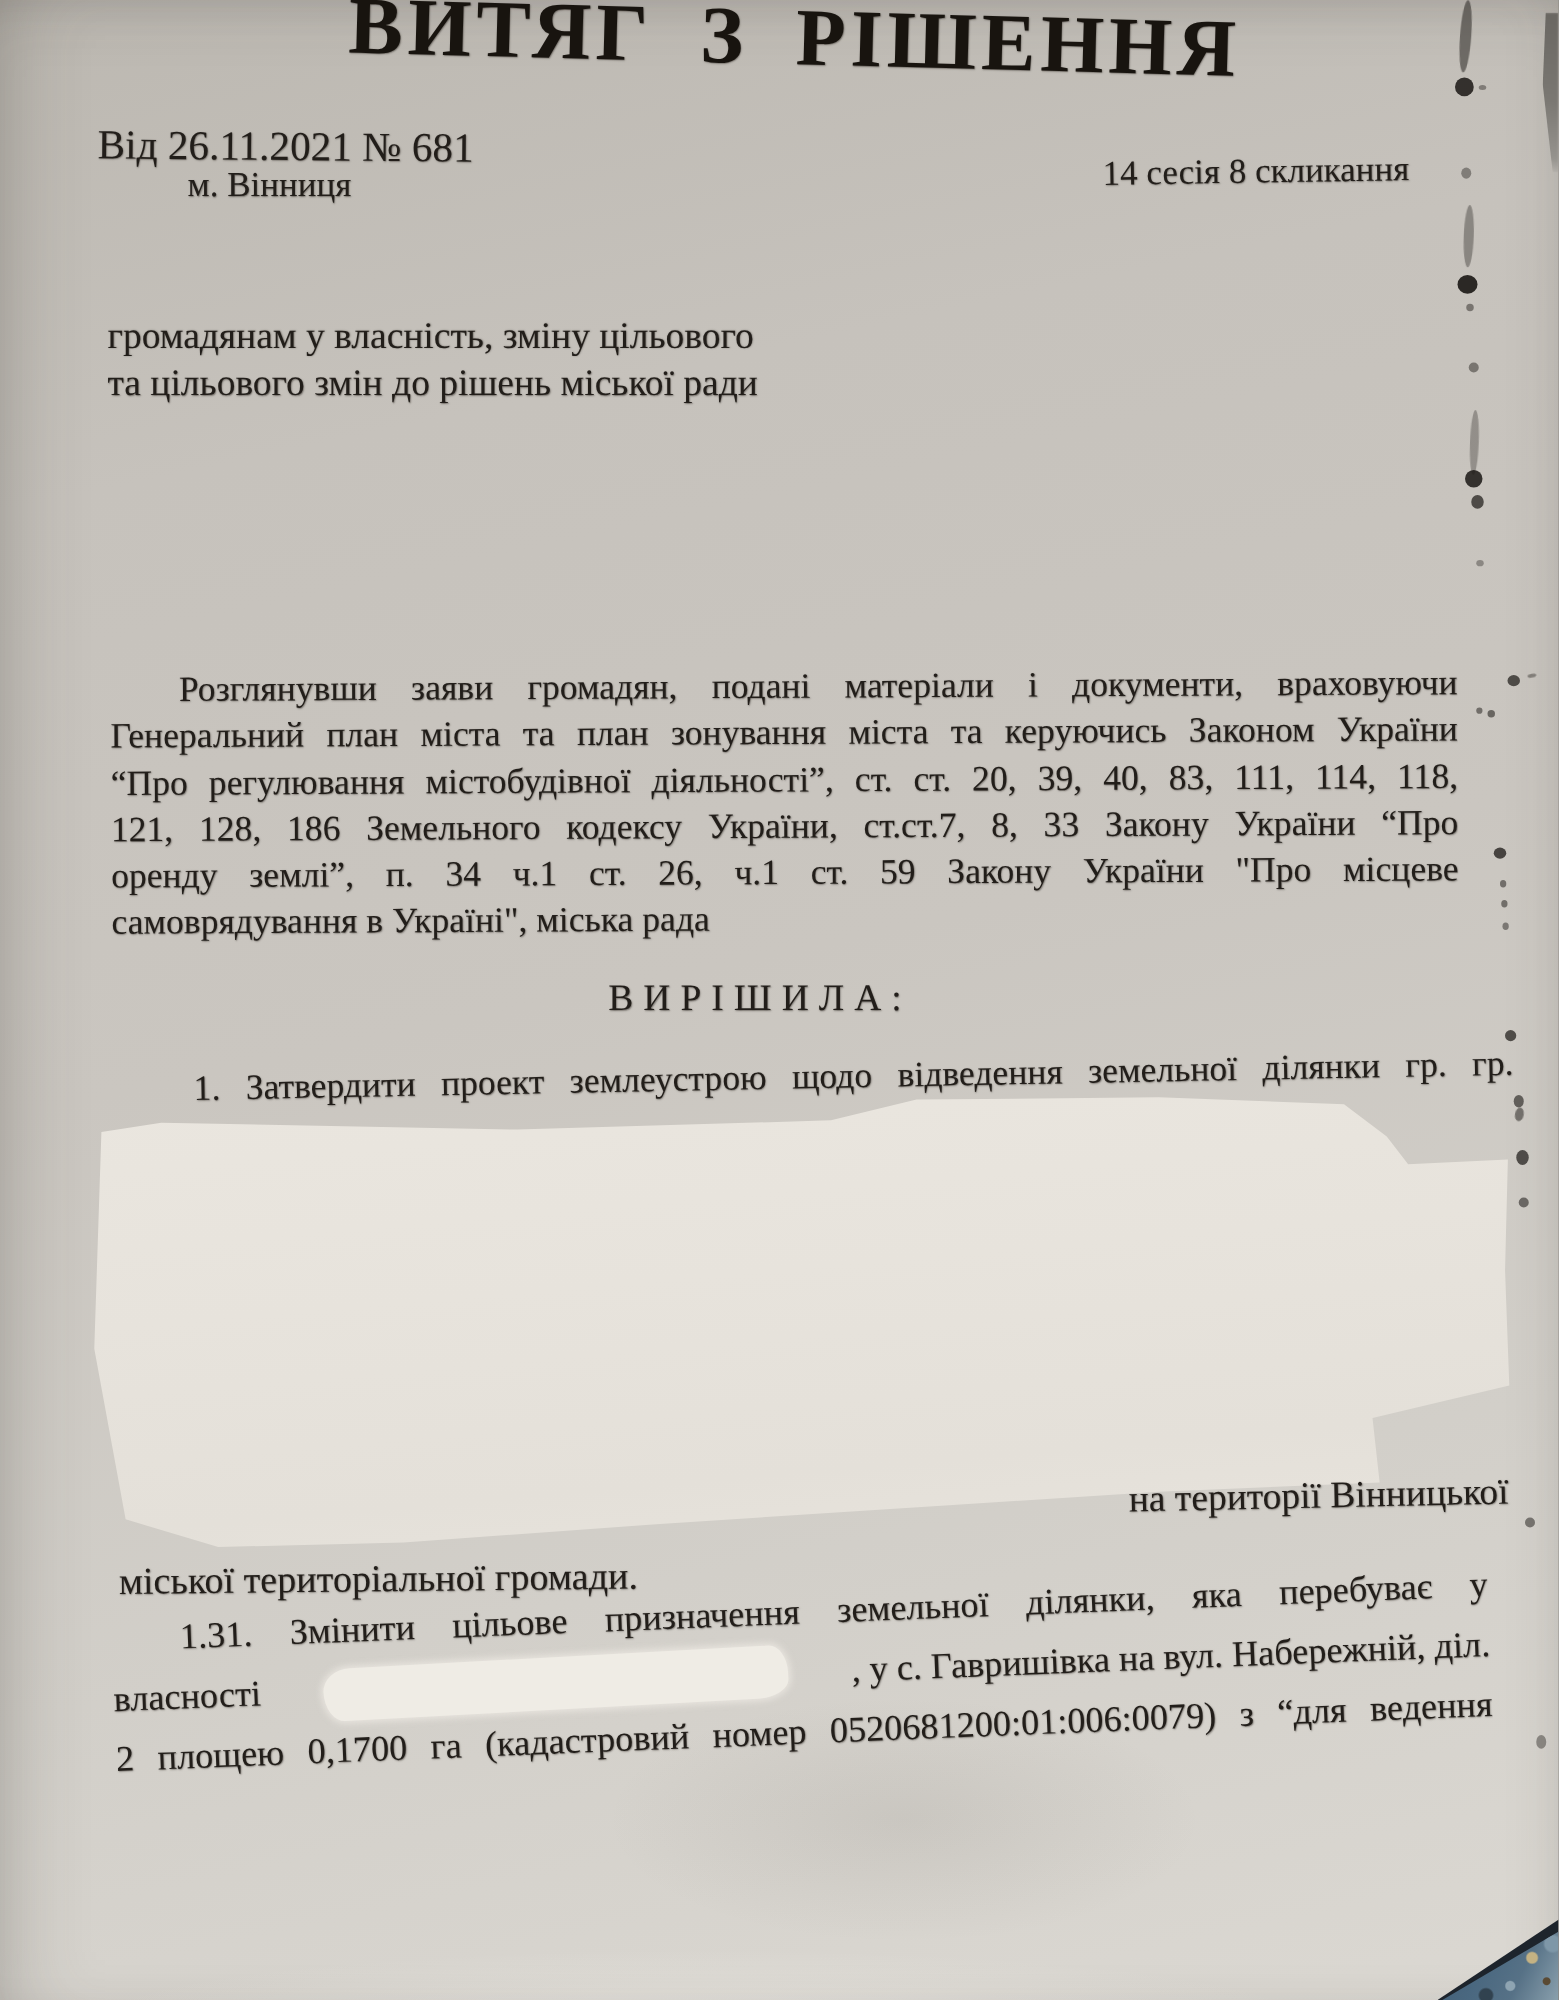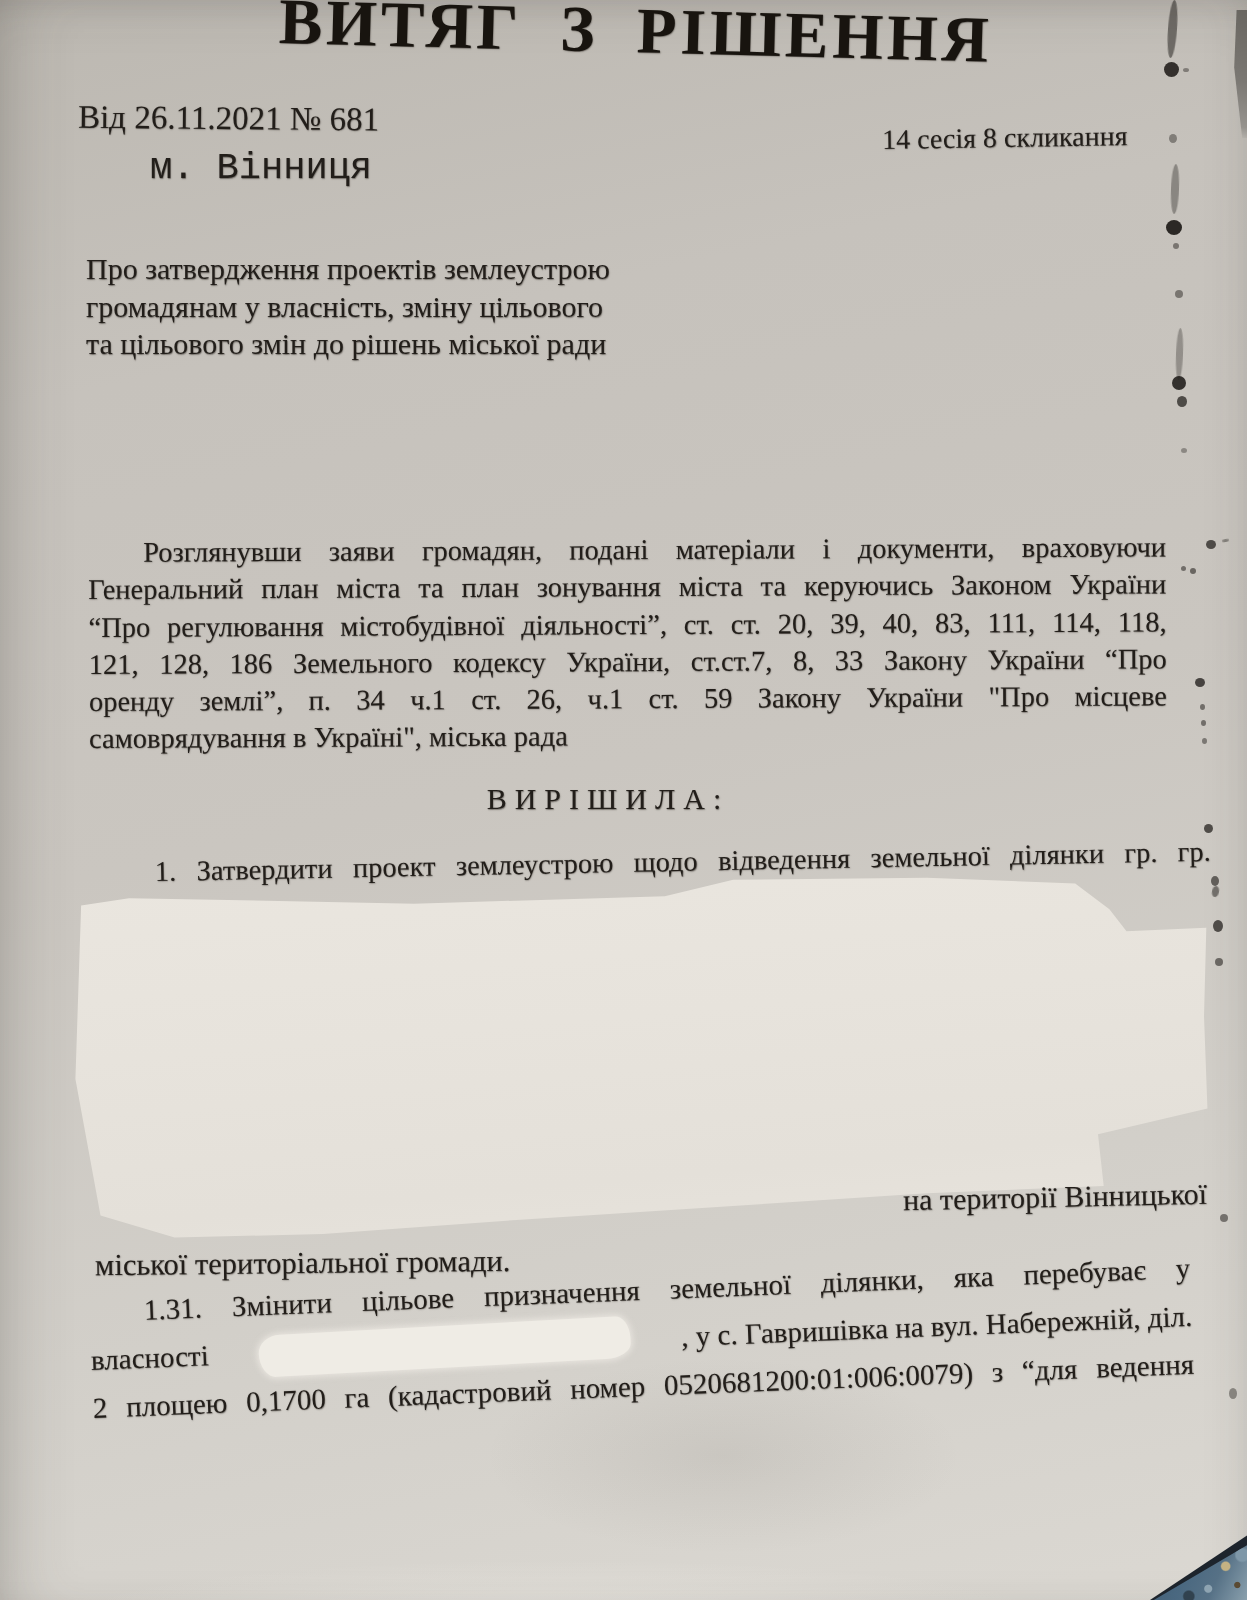--- a/index.html
+++ b/index.html
@@ -12,21 +12,21 @@
     box-shadow: inset 45px 0 70px -45px rgba(60,55,50,.30), inset -25px 0 55px -38px rgba(60,55,50,.22), inset 0 35px 60px -45px rgba(60,55,50,.25);
     font-family:"Liberation Serif","DejaVu Serif",serif;
     color:#221e1a;
   }
   .txt{position:absolute;white-space:nowrap;text-shadow:.5px .6px 1.3px rgba(45,40,35,.55);}
   .wrap{position:absolute;text-shadow:.5px .6px 1.3px rgba(45,40,35,.55);}
 
   #title{left:280px;top:-16px;font-size:65px;font-weight:bold;letter-spacing:4px;word-spacing:18px;
          transform:rotate(1.5deg);transform-origin:left top;color:#18140f;}
   #date-line{left:78px;top:100px;font-size:33px;transform:rotate(.5deg);}
-  #city-line{left:150px;top:147px;font-size:37px;font-family:Liberation Mono, monospace;}
+  #city-line{left:150px;top:133px;font-size:28px;}
   #session-line{left:882px;top:122px;font-size:28px;transform:rotate(-.9deg);}
 
   #subject{left:86px;top:250px;font-size:30px;line-height:37.5px;width:620px;}
   #subject div{white-space:nowrap;}
 
   #preamble{left:88px;top:534px;width:1078px;font-size:28.5px;line-height:37.3px;transform:rotate(-.3deg);transform-origin:left top;}
   .jline{text-align:justify;text-align-last:justify;overflow:hidden;height:37.3px;}
   .jline.indent{text-indent:55px;}
   .jline.last{text-align-last:left;}
 
@@ -79,21 +79,20 @@
 
 <div id="page">
 
   <div class="txt" id="title">ВИТЯГ З РІШЕННЯ</div>
 
   <div class="txt" id="date-line">Від 26.11.2021 № 681</div>
   <div class="txt" id="city-line">м. Вінниця</div>
   <div class="txt" id="session-line">14 сесія 8 скликання</div>
 
   <div class="wrap" id="subject">
-    <div>Про затвердження проектів землеустрою</div>
     <div>громадянам у власність, зміну цільового</div>
     <div>та цільового змін до рішень міської ради</div>
   </div>
 
   <div class="wrap" id="preamble">
     <div class="jline indent">Розглянувши заяви громадян, подані матеріали і документи, враховуючи</div>
     <div class="jline">Генеральний план міста та план зонування міста та керуючись Законом України</div>
     <div class="jline">“Про регулювання містобудівної діяльності”, ст. ст. 20, 39, 40, 83, 111, 114, 118,</div>
     <div class="jline">121, 128, 186 Земельного кодексу України, ст.ст.7, 8, 33 Закону України “Про</div>
     <div class="jline">оренду землі”, п. 34 ч.1 ст. 26, ч.1 ст. 59 Закону України "Про місцеве</div>

